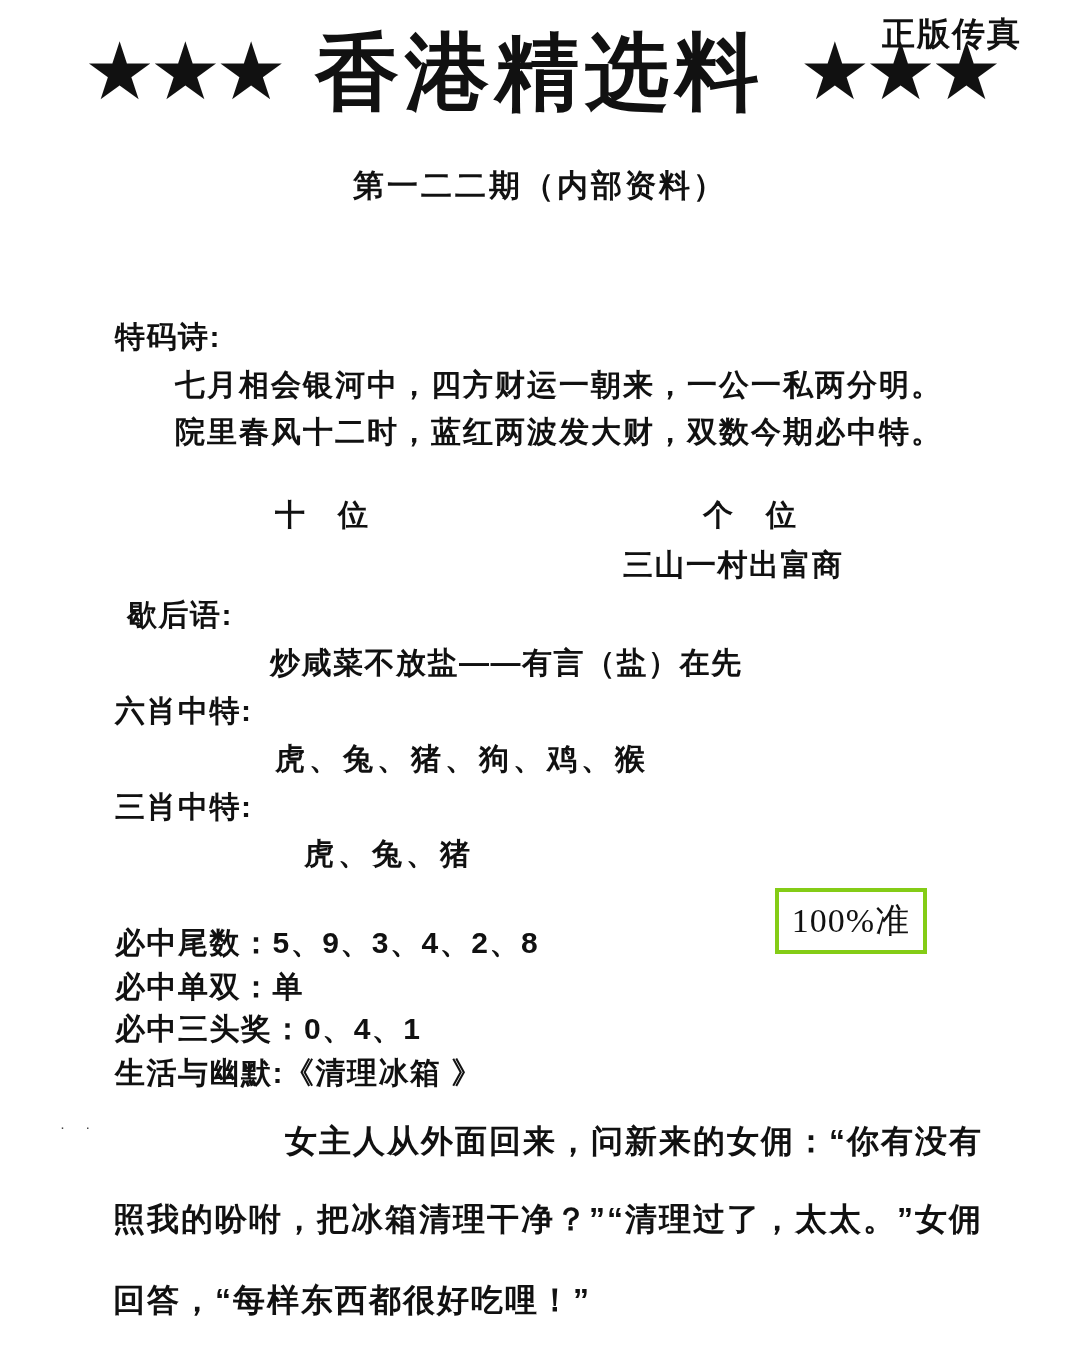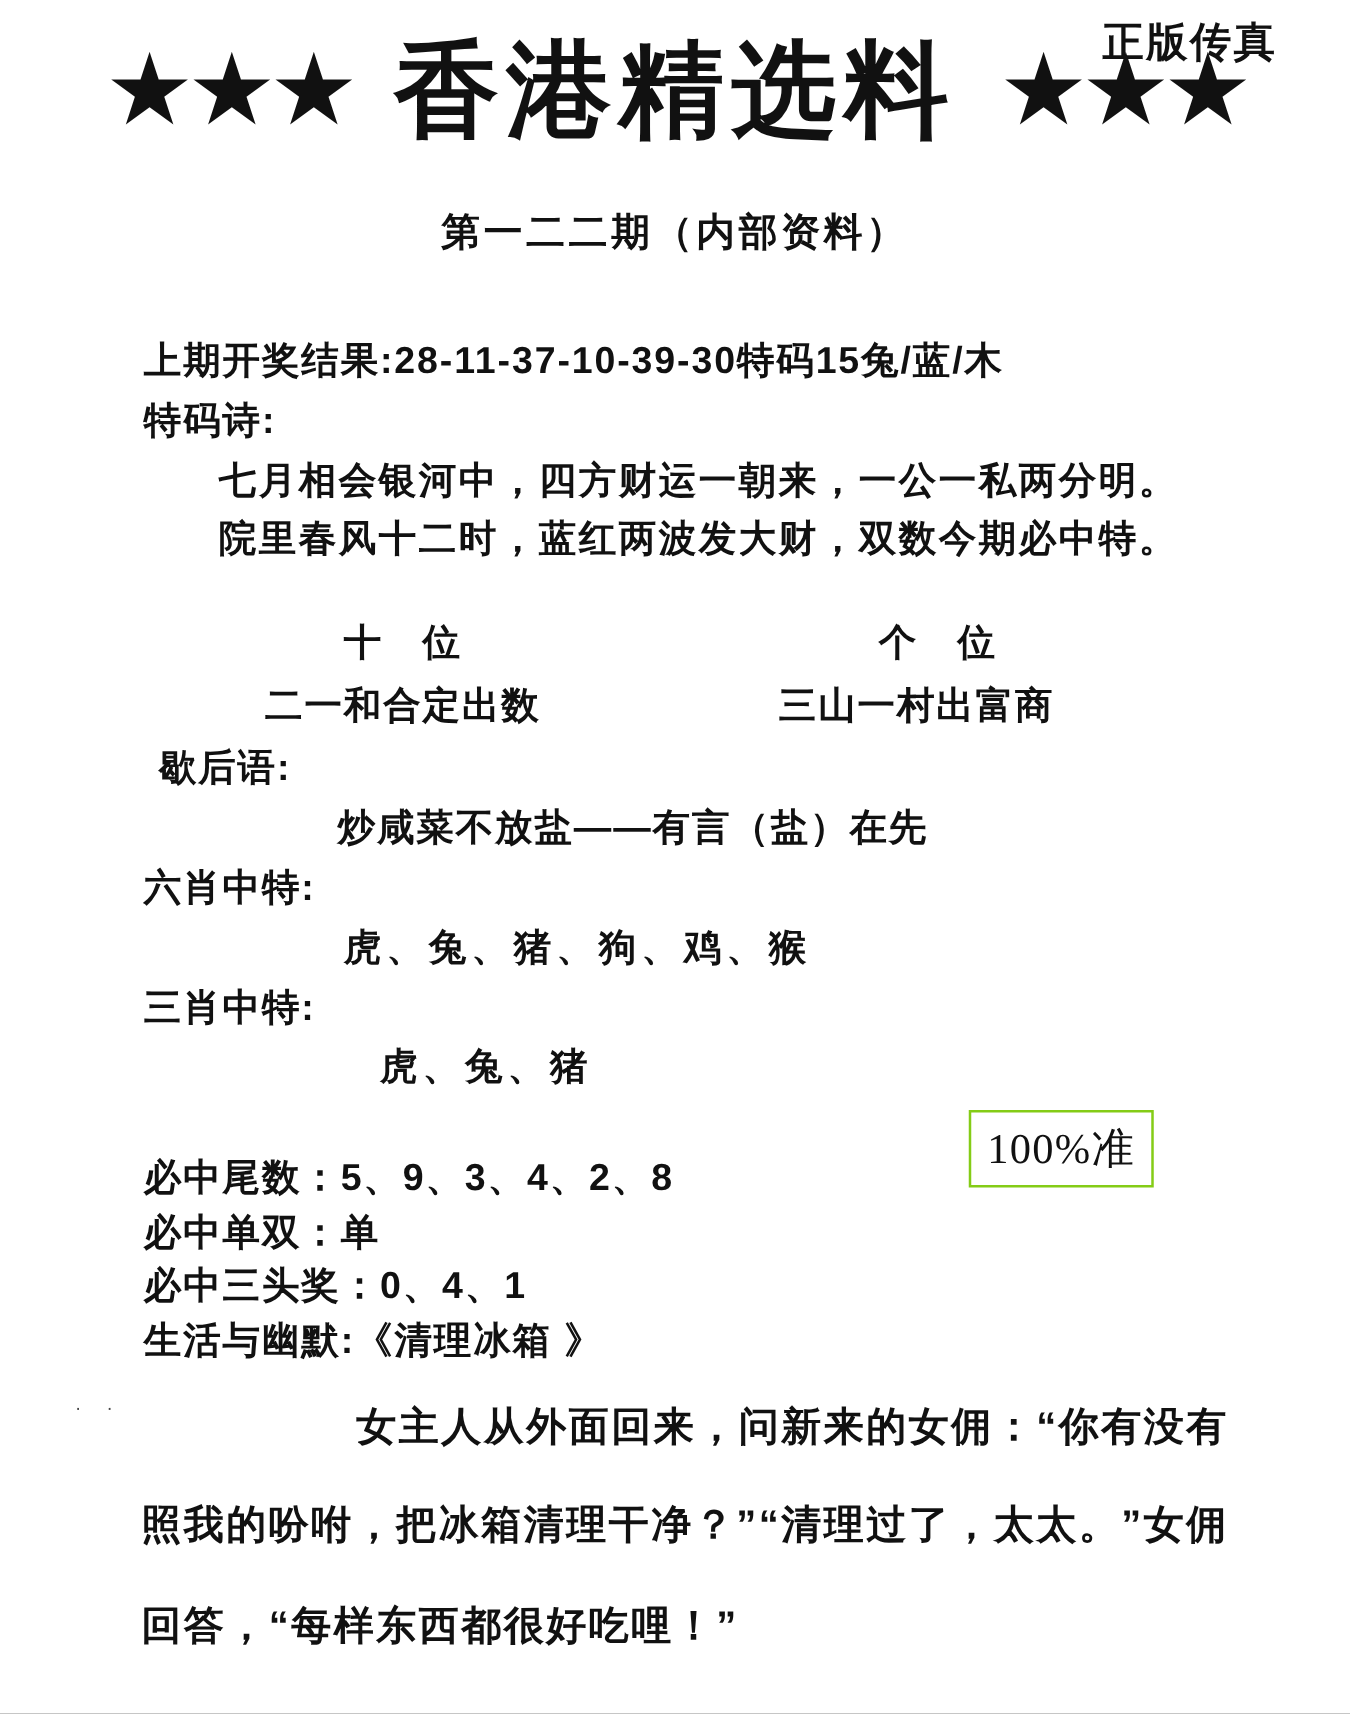--- a/index.html
+++ b/index.html
@@ -61,21 +61,21 @@
     letter-spacing: 1.5px;
   }
   .poem { letter-spacing: 2px; }
   .zodiac { letter-spacing: 4px; }
   .badge {
     position: absolute;
     left: 775px;
     top: 888px;
     width: 144px;
     height: 58px;
-    border: 2px solid #84cc16;
+    border: 4px solid #84cc16;
     display: flex;
     align-items: center;
     justify-content: center;
     font-family: "Liberation Serif", "DejaVu Serif", serif;
     font-weight: normal;
     font-size: 34px;
     letter-spacing: 1px;
   }
   .dots {
     position: absolute;
@@ -99,29 +99,27 @@
   <div class="watermark">正版传真</div>
 
   <div class="title-row">
     <span class="stars">★★★</span>
     <span class="main-title">香港精选料</span>
     <span class="stars">★★★</span>
   </div>
 
   <div class="issue">第一二二期（内部资料）</div>
 
-  <div class="line" style="top:272px; left:115px;">上期开奖结果:28-11-37-10-39-30特码15兔/蓝/木</div>
 
   <div class="line" style="top:320px; left:115px;">特码诗:</div>
   <div class="line poem" style="top:368px; left:175px;">七月相会银河中，四方财运一朝来，一公一私两分明。</div>
   <div class="line poem" style="top:415px; left:175px;">院里春风十二时，蓝红两波发大财，双数今期必中特。</div>
 
   <div class="line" style="top:498px; left:275px;">十　位</div>
   <div class="line" style="top:498px; left:703px;">个　位</div>
-  <div class="line" style="top:548px; left:212px;">二一和合定出数</div>
   <div class="line" style="top:548px; left:623px;">三山一村出富商</div>
 
   <div class="line" style="top:598px; left:127px;">歇后语:</div>
   <div class="line" style="top:646px; left:270px;">炒咸菜不放盐——有言（盐）在先</div>
 
   <div class="line" style="top:694px; left:115px;">六肖中特:</div>
   <div class="line zodiac" style="top:742px; left:275px;">虎、兔、猪、狗、鸡、猴</div>
 
   <div class="line" style="top:790px; left:115px;">三肖中特:</div>
   <div class="line zodiac" style="top:837px; left:275px;margin-left:29px;">虎、兔、猪</div>

